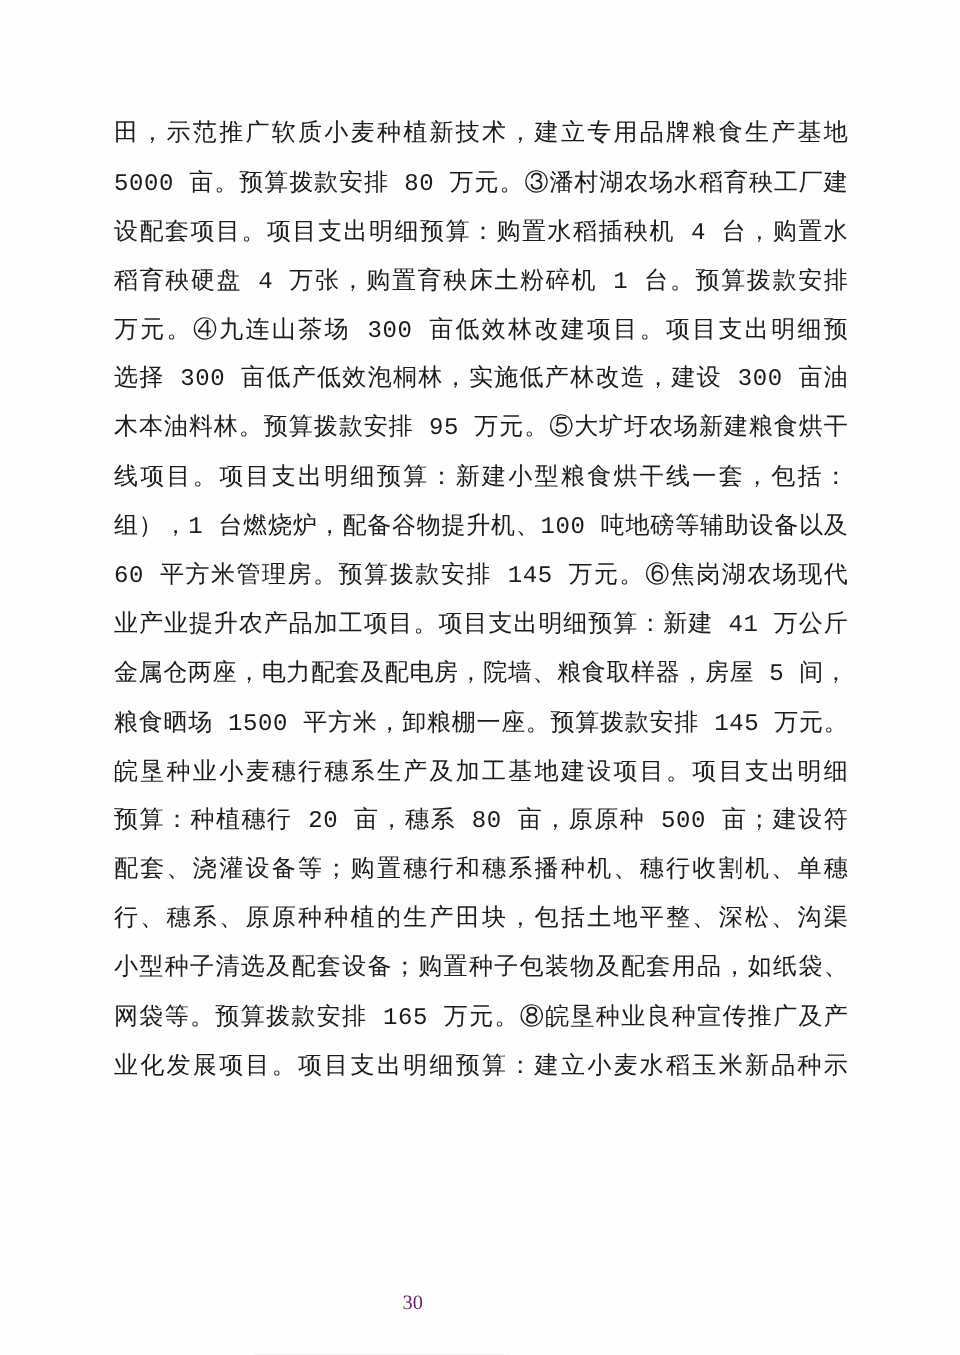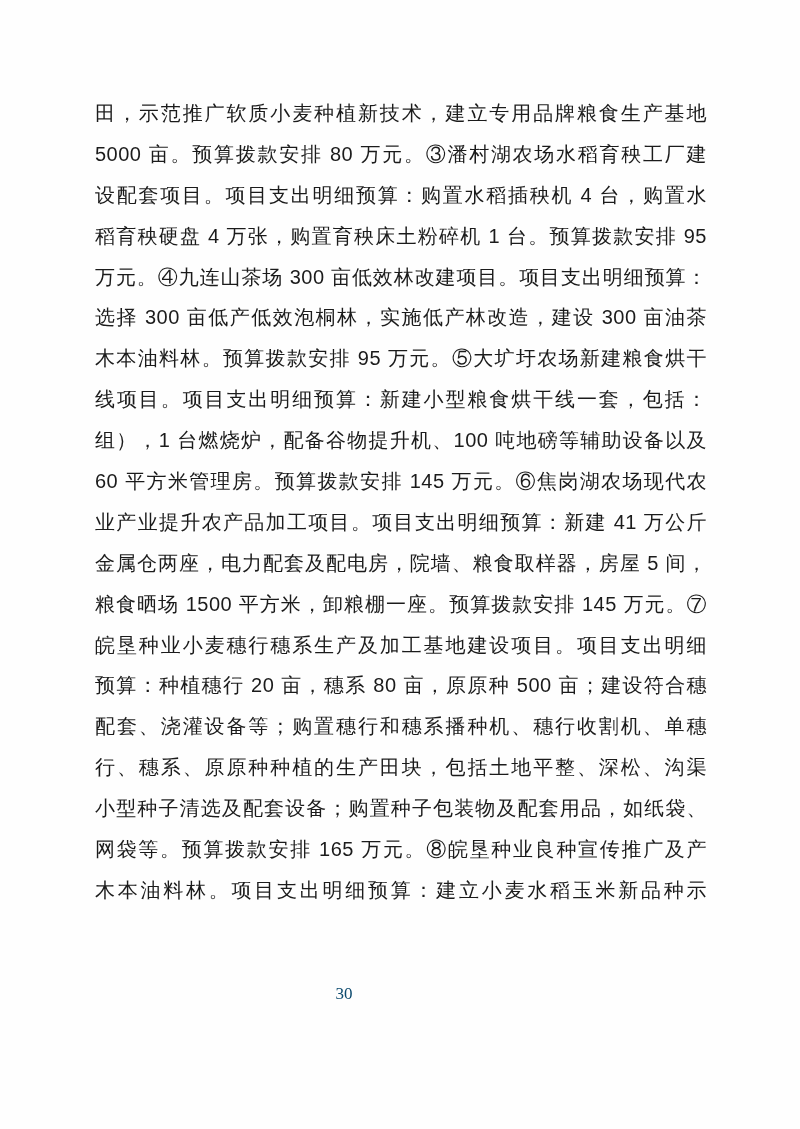--- a/index.html
+++ b/index.html
@@ -15,40 +15,40 @@
     background: #fefefe;
     overflow: hidden;
   }
   .text-block {
     position: absolute;
     left: 95px;
     top: 93px;
     width: 612px;
   }
   .text-line {
-    font-family: Liberation Sans, sans-serif;
+    font-family: Liberation Mono, monospace;
     font-size: 20px;
     line-height: 40.9px;
     height: 40.9px;
     color: #1b1b1b;
     text-align: justify;
     text-align-last: justify;
     text-justify: inter-character;
     letter-spacing: 0.5px;
     overflow: hidden;
   }
   .page-number {
     position: absolute;
     left: 0;
-    top: 984px;
+    top: 1076px;
     width: 688px;
     text-align: center;
     font-family: "Liberation Serif", "DejaVu Serif", serif;
     font-size: 17px;
-    color: #0c4a6e;
+    color: #701a75;
   }
 </style>
 </head>
 <body>
 
 <div class="page">
   <div class="text-block">
     <div class="text-line">田，示范推广软质小麦种植新技术，建立专用品牌粮食生产基地</div>
     <div class="text-line">5000 亩。预算拨款安排 80 万元。③潘村湖农场水稻育秧工厂建</div>
     <div class="text-line">设配套项目。项目支出明细预算：购置水稻插秧机 4 台，购置水</div>
@@ -61,16 +61,16 @@
     <div class="text-line">60 平方米管理房。预算拨款安排 145 万元。⑥焦岗湖农场现代农</div>
     <div class="text-line">业产业提升农产品加工项目。项目支出明细预算：新建 41 万公斤</div>
     <div class="text-line">金属仓两座，电力配套及配电房，院墙、粮食取样器，房屋 5 间，</div>
     <div class="text-line">粮食晒场 1500 平方米，卸粮棚一座。预算拨款安排 145 万元。⑦</div>
     <div class="text-line">皖垦种业小麦穗行穗系生产及加工基地建设项目。项目支出明细</div>
     <div class="text-line">预算：种植穗行 20 亩，穗系 80 亩，原原种 500 亩；建设符合穗</div>
     <div class="text-line">配套、浇灌设备等；购置穗行和穗系播种机、穗行收割机、单穗</div>
     <div class="text-line">行、穗系、原原种种植的生产田块，包括土地平整、深松、沟渠</div>
     <div class="text-line">小型种子清选及配套设备；购置种子包装物及配套用品，如纸袋、</div>
     <div class="text-line">网袋等。预算拨款安排 165 万元。⑧皖垦种业良种宣传推广及产</div>
-    <div class="text-line">木本油料林。项目支出明细预算：建立小麦水稻玉米新品种示</div>
+    <div class="text-line">业化发展项目。项目支出明细预算：建立小麦水稻玉米新品种示</div>
   </div>
   <div class="page-number">30</div>
 </div>
 
 </body></html>

